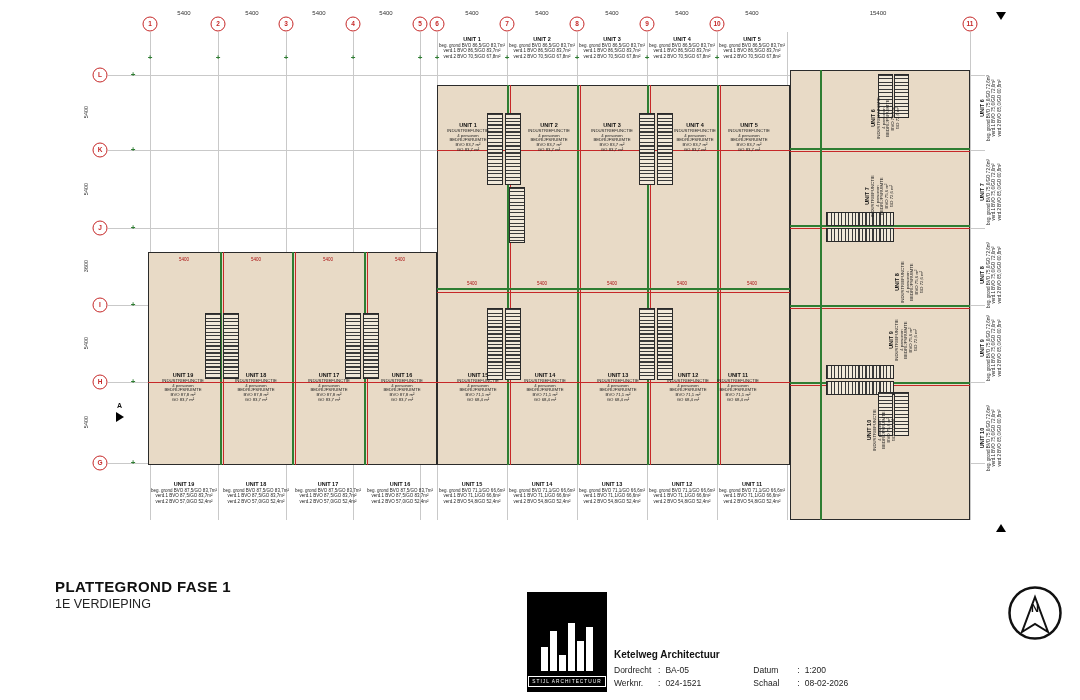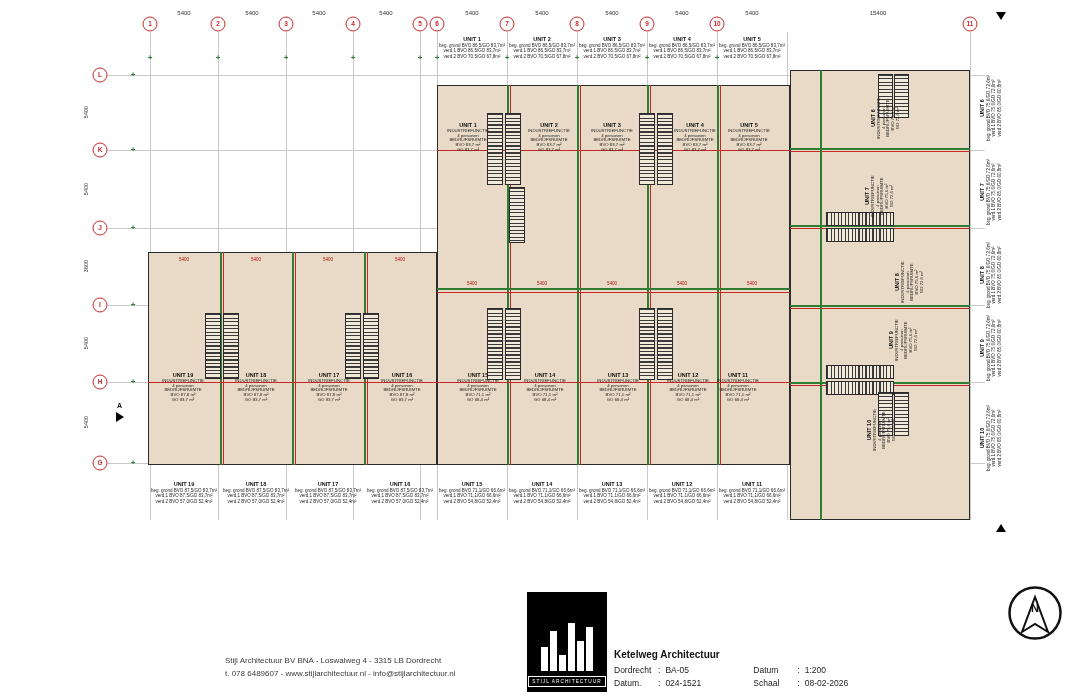--- a/index.html
+++ b/index.html
@@ -462,44 +462,44 @@
       <div class="ulabel" style="left: 183px; top: 372px;">
         <div class="nm">UNIT 19</div>
         <div class="ln">INDUSTRIEFUNCTIE</div>
         <div class="ln">4 personen</div>
         <div class="ln">BEDRIJFSRUIMTE</div>
         <div class="ln">BVO 87,8 m²</div>
         <div class="ln">GO 83,7 m²</div>
       </div>
     </div>
 
-
-  <div class="address">
-    <div>Stijl Architectuur BV BNA   -   Loswalweg 4   -   3315 LB Dordrecht</div>
-    <div>t. 078 6489607   -   www.stijlarchitectuur.nl   -   info@stijlarchitectuur.nl</div>
+  <div class="plan-title">
+    <div class="t1">PLATTEGROND FASE 1</div>
+    <div class="t2">1E VERDIEPING</div>
   </div>
+
 
   <div class="logo">
     <div class="logo-bars">
       <span></span>
         <span></span>
         <span></span>
         <span></span>
         <span></span>
         <span></span>
     </div>
     <div class="logo-text">STIJL ARCHITECTUUR</div>
   </div>
 
   <div class="projinfo">
     <div class="proj-name">Ketelweg Architectuur</div>
     <div class="proj-cols">
       <div id="proj-col1">
           <div class="row"><span class="pl">Dordrecht</span><span class="sep">:</span><span>BA-05</span></div>
-          <div class="row"><span class="pl">Datum.</span><span class="sep">:</span><span>024-1521</span></div>
+          <div class="row"><span class="pl">Werknr.</span><span class="sep">:</span><span>024-1521</span></div>
         </div>
       <div id="proj-col2">
           <div class="row"><span class="pl">Datum</span><span class="sep">:</span><span>1:200</span></div>
           <div class="row"><span class="pl">Schaal</span><span class="sep">:</span><span>08-02-2026</span></div>
         </div>
     </div>
   </div>
 
   <div class="north">
     <svg width="58" height="58" viewBox="0 0 58 58">

